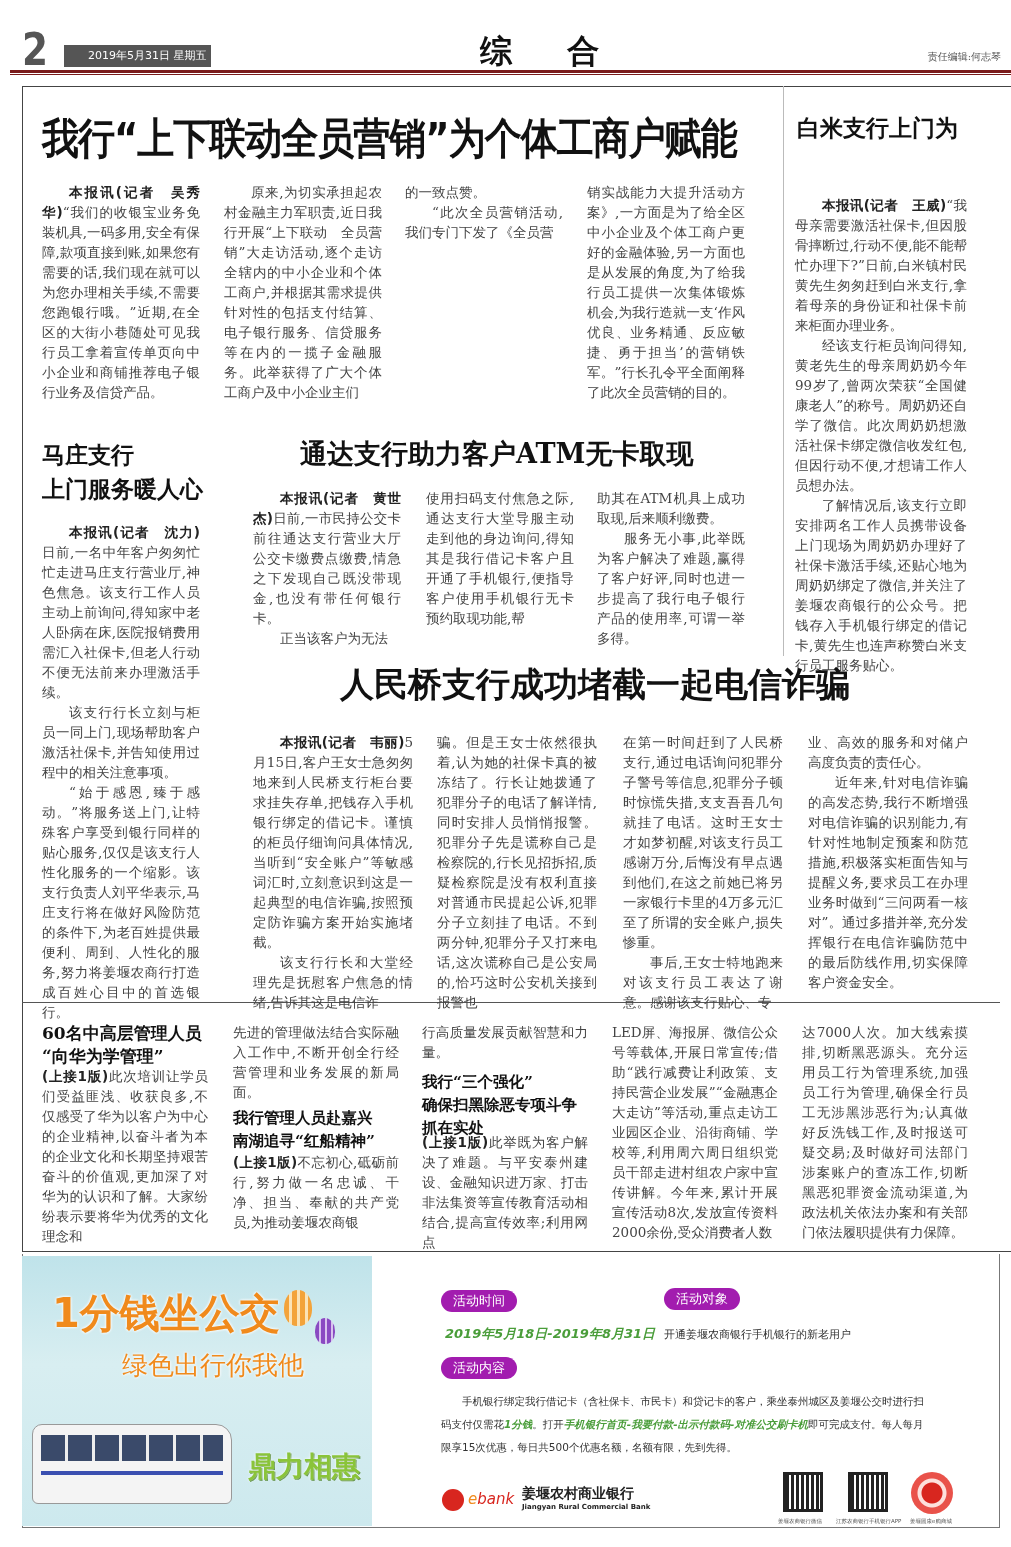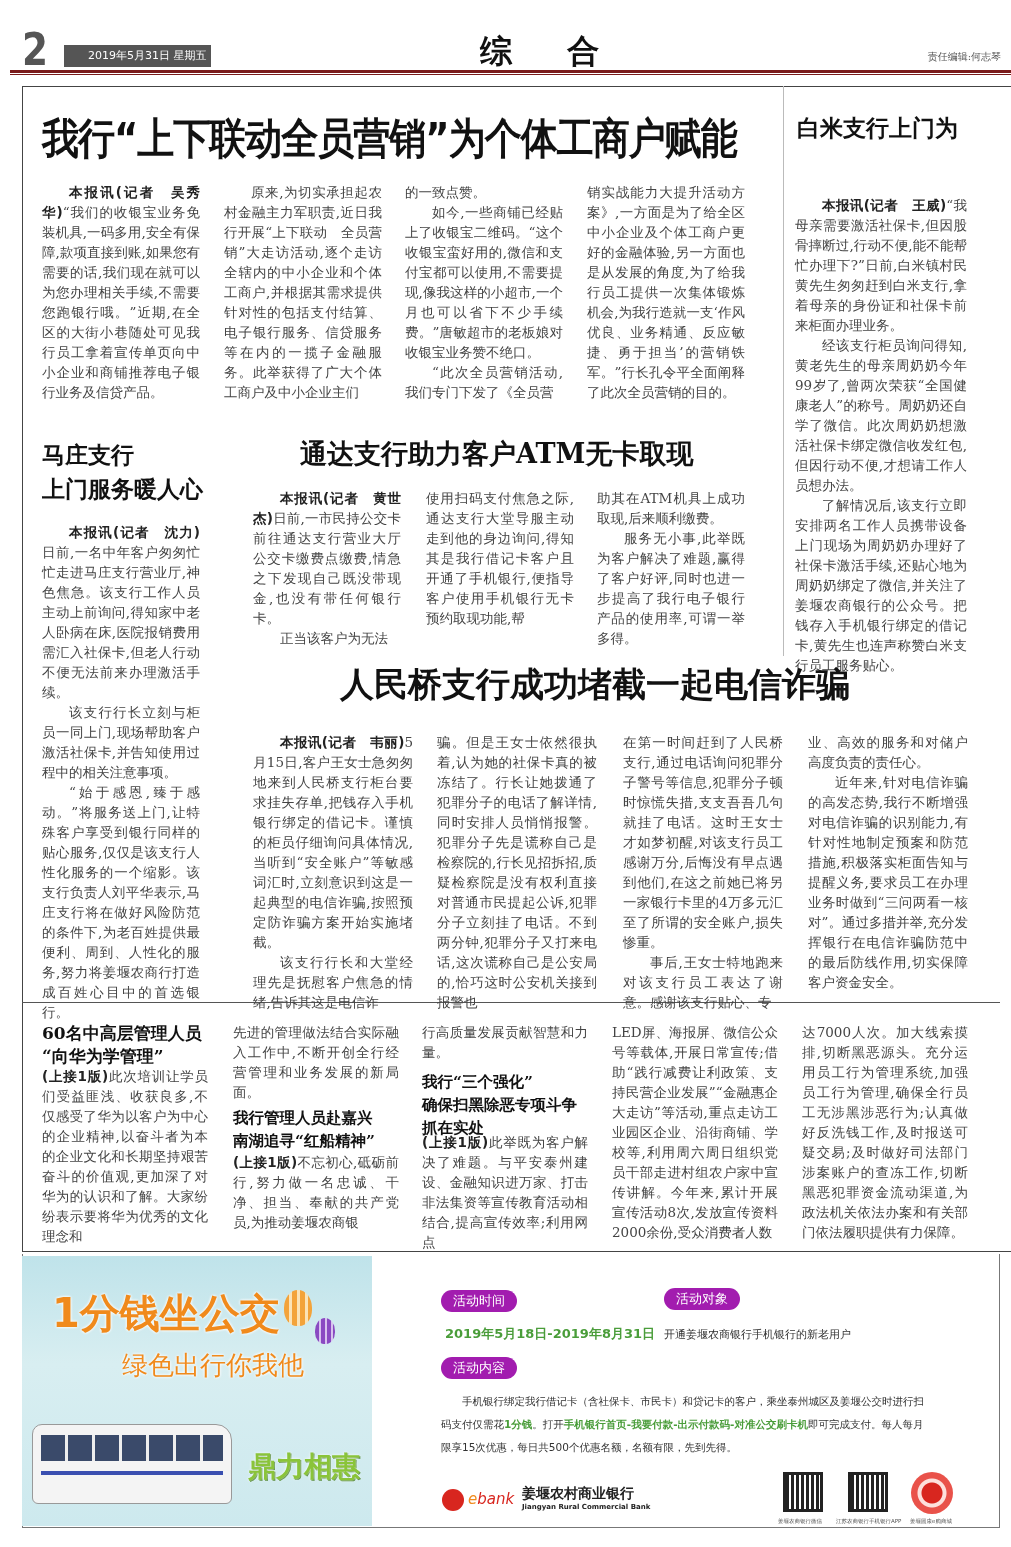--- a/index.html
+++ b/index.html
@@ -17,21 +17,21 @@
   .h-big { font-family: "DejaVu Sans", sans-serif; font-weight: bold; color: #111; }
   .col { position: absolute; font-size: 13.5px; line-height: 20px; color: #444; text-align: justify; }
   .col p { text-indent: 2em; }
   .col p.noind { text-indent: 0; }
   .lead { font-weight: bold; color: #222; font-family: "DejaVu Sans", sans-serif; }
   .hdr-serif { font-family: "DejaVu Serif", serif; font-weight: bold; color: #111; }
   
   .ad-img { left: 22px; top: 1256px; width: 350px; height: 270px; background: linear-gradient(180deg, #bfe3ea 0%, #d8eef1 40%, #cde9ee 100%); overflow: hidden; }
   .ad-frame { left: 22px; top: 1254px; width: 978px; height: 274px; border: 1px solid #777; border-top: none; }
   .pill { position: absolute; background: #a21caf; color: #fff; font-family: "DejaVu Sans", sans-serif; font-size: 13px; height: 22px; line-height: 22px; padding: 0 12px; border-radius: 11px; }
-  .green { color: #4a9d3a; font-weight: bold; }
+  .green { color: #4a9d3a; font-weight: bold; font-style: italic; }
   .qr { position: absolute; width: 40px; height: 40px; background:
       repeating-linear-gradient(90deg, #222 0 3px, #fff 3px 5px),
       #fff; border: 3px solid #222; }
 </style>
 </head>
 <body>
 
 <div class="abs page-num">2</div>
 <div class="abs date-box">2019年5月31日  星期五</div>
 <div class="abs section-title">综 合</div>
@@ -45,21 +45,20 @@
 
 <div class="abs h-big" style="left:42px;top:110px;font-size:37px;letter-spacing:-1px;transform:scaleY(1.15);transform-origin:top">我行“上下联动全员营销”为个体工商户赋能</div>
 <div class="col" style="left:42px;top:182px;width:158px">
   <p><span class="lead">本报讯(记者　吴秀华)</span><span>“我们的收银宝业务免装机具,一码多用,安全有保障,款项直接到账,如果您有需要的话,我们现在就可以为您办理相关手续,不需要您跑银行哦。”近期,在全区的大街小巷随处可见我行员工拿着宣传单页向中小企业和商铺推荐电子银行业务及信贷产品。</span></p>
 </div>
 <div class="col" style="left:224px;top:182px;width:158px">
   <p>原来,为切实承担起农村金融主力军职责,近日我行开展“上下联动　全员营销”大走访活动,逐个走访全辖内的中小企业和个体工商户,并根据其需求提供针对性的包括支付结算、电子银行服务、信贷服务等在内的一揽子金融服务。此举获得了广大个体工商户及中小企业主们</p>
 </div>
 <div class="col" style="left:405px;top:182px;width:158px">
   <p class="noind">的一致点赞。</p>
-  <p>如今,一些商铺已经贴上了收银宝二维码。“这个收银宝蛮好用的,微信和支付宝都可以使用,不需要提现,像我这样的小超市,一个月也可以省下不少手续费。”唐敏超市的老板娘对收银宝业务赞不绝口。</p>
   <p>“此次全员营销活动,我们专门下发了《全员营</p>
 </div>
 <div class="col" style="left:587px;top:182px;width:158px">
   <p class="noind">销实战能力大提升活动方案》,一方面是为了给全区中小企业及个体工商户更好的金融体验,另一方面也是从发展的角度,为了给我行员工提供一次集体锻炼机会,为我行造就一支‘作风优良、业务精通、反应敏捷、勇于担当’的营销铁军。”行长孔令平全面阐释了此次全员营销的目的。</p>
 </div>
 
 <div class="abs h-big" style="left:797px;top:112px;font-size:23px;line-height:32px">
   <div>白米支行上门为</div>
 </div>
 <div class="col" style="left:795px;top:195px;width:172px">

